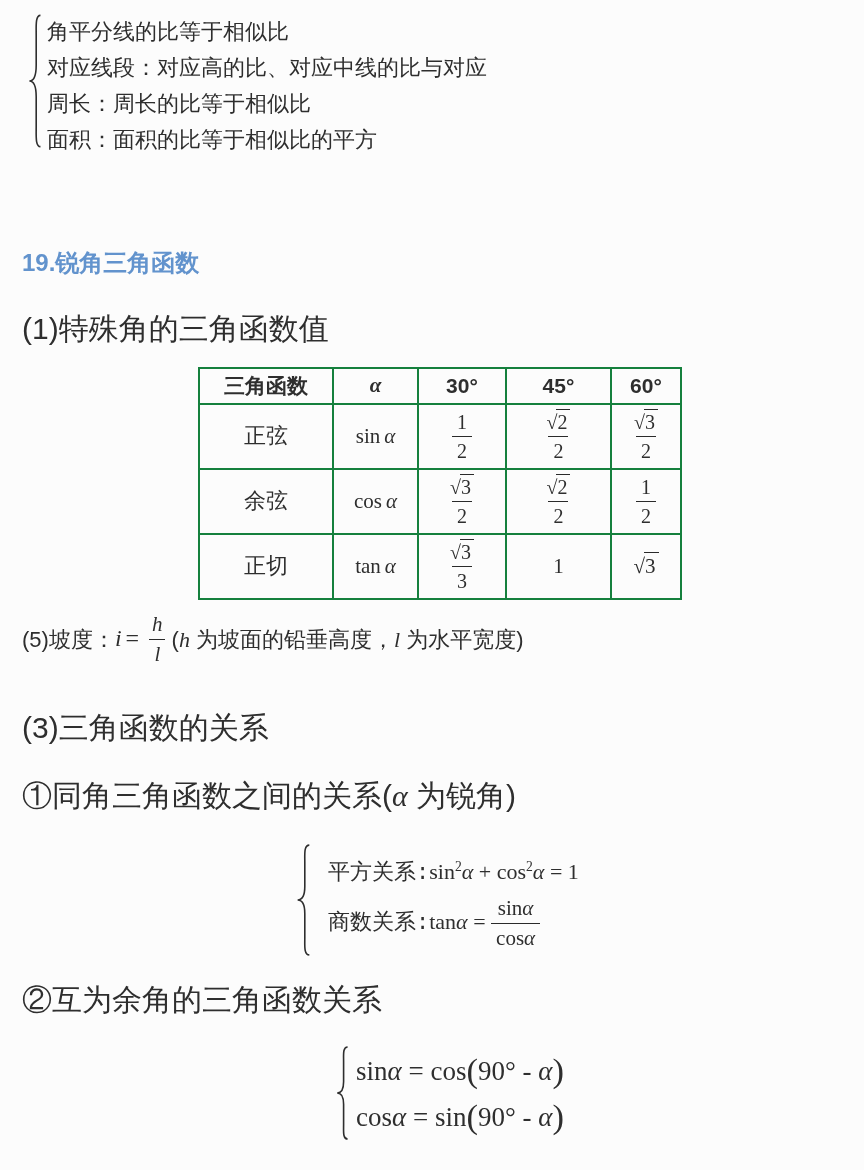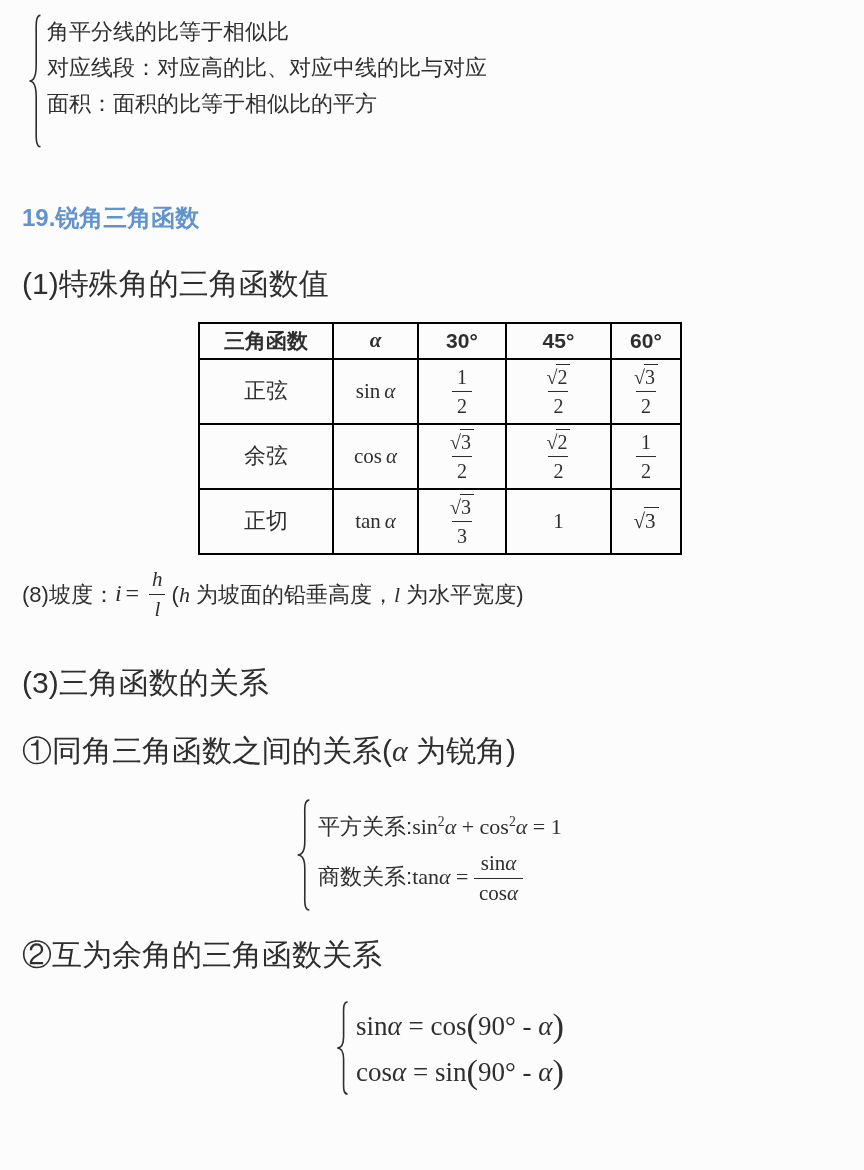--- a/index.html
+++ b/index.html
@@ -13,21 +13,21 @@
   .top-block { display:flex; margin-top:4px; margin-left:4px; }
   .tb-label {
     font-family:"Liberation Serif","DejaVu Serif",serif;
     font-size:22px; align-self:center; white-space:nowrap;
   }
   .brace-svg { flex:0 0 auto; display:block; }
   .tb-lines { font-family:"Liberation Serif","DejaVu Serif",serif; font-size:22px; margin-left:4px; }
   .tb-line { height:36px; display:flex; align-items:center; white-space:nowrap; }
   
   .h-blue { font-size:24px; font-weight:bold; line-height:1.15; color:#6293cd; }
-  .h19 { margin-top:56px; }
+  .h19 { margin-top:91px; }
   .h20 { margin-top:42px; }
   .sub { font-size:30px; line-height:1.2; }
   .sub1 { margin-top:34px; }
   .sub3 { margin-top:38px; }
   .subc1 { margin-top:32px; }
   .subc2 { margin-top:26px; }
   
   .mathrm { font-family:"Liberation Serif","DejaVu Serif",serif; }
   .mi { font-family:"Liberation Serif","DejaVu Serif",serif; font-style:italic; }
   .frac { display:inline-flex; flex-direction:column; align-items:center;
@@ -35,21 +35,21 @@
           line-height:1.1; }
   .frac .num { display:inline-block; padding:0 5px 3px; }
   .frac .den { display:inline-block; border-top:1.7px solid #2a2a2a; padding:3px 5px 0; }
   .rsign { letter-spacing:-1px; }
   .rad { border-top:1.7px solid #2a2a2a; padding:1px 3px 0 1px; }
   sup { font-size:0.62em; }
   .bigp { font-size:1.28em; font-weight:400; vertical-align:-2px; }
   
   table.trig { border-collapse:collapse; margin:20px 0 0 176px; table-layout:fixed; }
   table.trig th, table.trig td {
-    border:2px solid #000000; text-align:center; vertical-align:middle;
+    border:2px solid #15803d; text-align:center; vertical-align:middle;
   }
   table.trig th { height:36px; font-size:21px; font-weight:bold; }
   table.trig td { height:65px; }
   th.th-alpha { font-family:"Liberation Serif","DejaVu Serif",serif; font-style:italic; font-size:22px; }
   td.cname { font-size:22px; font-weight:400; }
   td.cfunc { font-family:"Liberation Serif","DejaVu Serif",serif; font-size:21px; }
   td.cfunc .mi { margin-left:4px; }
   td.cval { font-family:"Liberation Serif","DejaVu Serif",serif; font-size:20px; }
   
   .slope { margin-top:8px; height:64px; display:flex; align-items:center; font-size:22px; }
@@ -57,35 +57,36 @@
   .slope .frac { font-size:21px; margin:0 4px; }
   .slope .eq { font-family:"Liberation Serif","DejaVu Serif",serif; margin:0 4px; }
   
   .fblock { display:flex; align-items:center; }
   .fb1 { margin-top:30px; margin-left:272px; }
   .fb2 { margin-top:28px; margin-left:312px; }
   .fb-col { margin-left:6px; }
   .fb1 .fb-line1 { height:44px; line-height:44px; font-size:22px; white-space:nowrap; }
   .fb1 .fb-line2 { height:66px; line-height:66px; font-size:22px; white-space:nowrap; }
   .fb1 .frac { font-size:21px; }
-  .fb1 .flabel { font-size:22px; font-family:Liberation Sans, sans-serif; }
+  .fb1 .flabel { font-size:22px; font-family:Liberation Mono, monospace;margin-left:10px; }
   .fb2 .fb-line { height:46px; line-height:46px; font-size:27px; white-space:nowrap; }
 </style>
 </head>
 <body>
 
 <div class="page">
 
   <div class="top-block">
     <svg class="brace-svg" width="17" height="134" viewBox="0 0 20 100" preserveAspectRatio="none">
       <path d="M17 1 C11 1 12 9 12 16 L12 38 C12 46 9 50 4 50 C9 50 12 54 12 62 L12 84 C12 91 11 99 17 99" fill="none" stroke="#2e2e2e" stroke-width="1.6" vector-effect="non-scaling-stroke"></path>
     </svg>
     <div class="tb-lines">
       <div class="tb-line">角平分线的比等于相似比</div>
       <div class="tb-line">对应线段：对应高的比、对应中线的比与对应</div>
+      <div class="tb-line">周长：周长的比等于相似比</div>
       <div class="tb-line">面积：面积的比等于相似比的平方</div>
     </div>
   </div>
 
   <div class="h-blue h19">19.锐角三角函数</div>
 
   <div class="sub sub1">(1)特殊角的三角函数值</div>
 
   <table class="trig">
     <colgroup>
@@ -166,21 +167,21 @@
         <span style="font-size:21px">1</span>
       </td>
       <td class="cval">
         <span style="font-size:21px"><span class="rsign">√</span><span class="rad">3</span></span>
       </td>
     </tr>
   </tbody>
     </table>
 
   <div class="slope">
-    <span>(8)坡度：</span>
+    <span>(5)坡度：</span>
     <span class="m"><span class="mi">i</span><span class="eq">=</span><span class="frac">
           <span class="num mi">h</span>
           <span class="den mi">l</span>
         </span></span>
     <span><span>(</span><span class="mi">h</span><span> 为坡面的铅垂高度，</span><span class="mi">l</span><span> 为水平宽度)</span></span>
   </div>
 
   <div class="sub sub3">(3)三角函数的关系</div>
 
   <div class="sub subc1">

